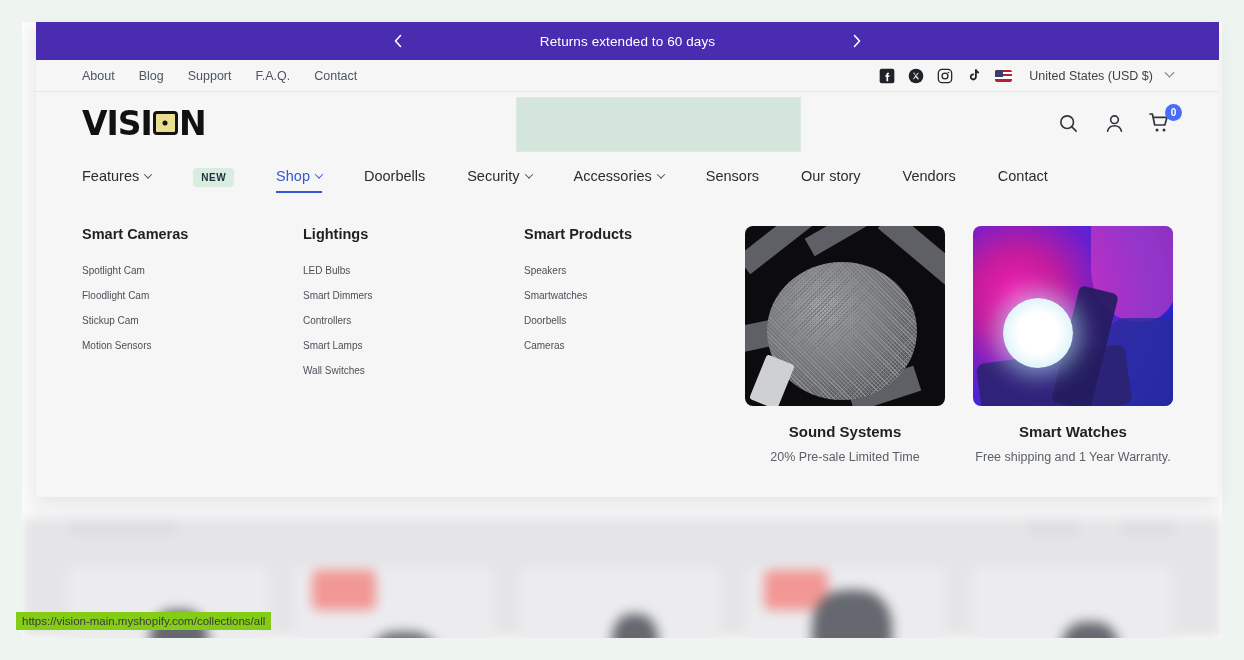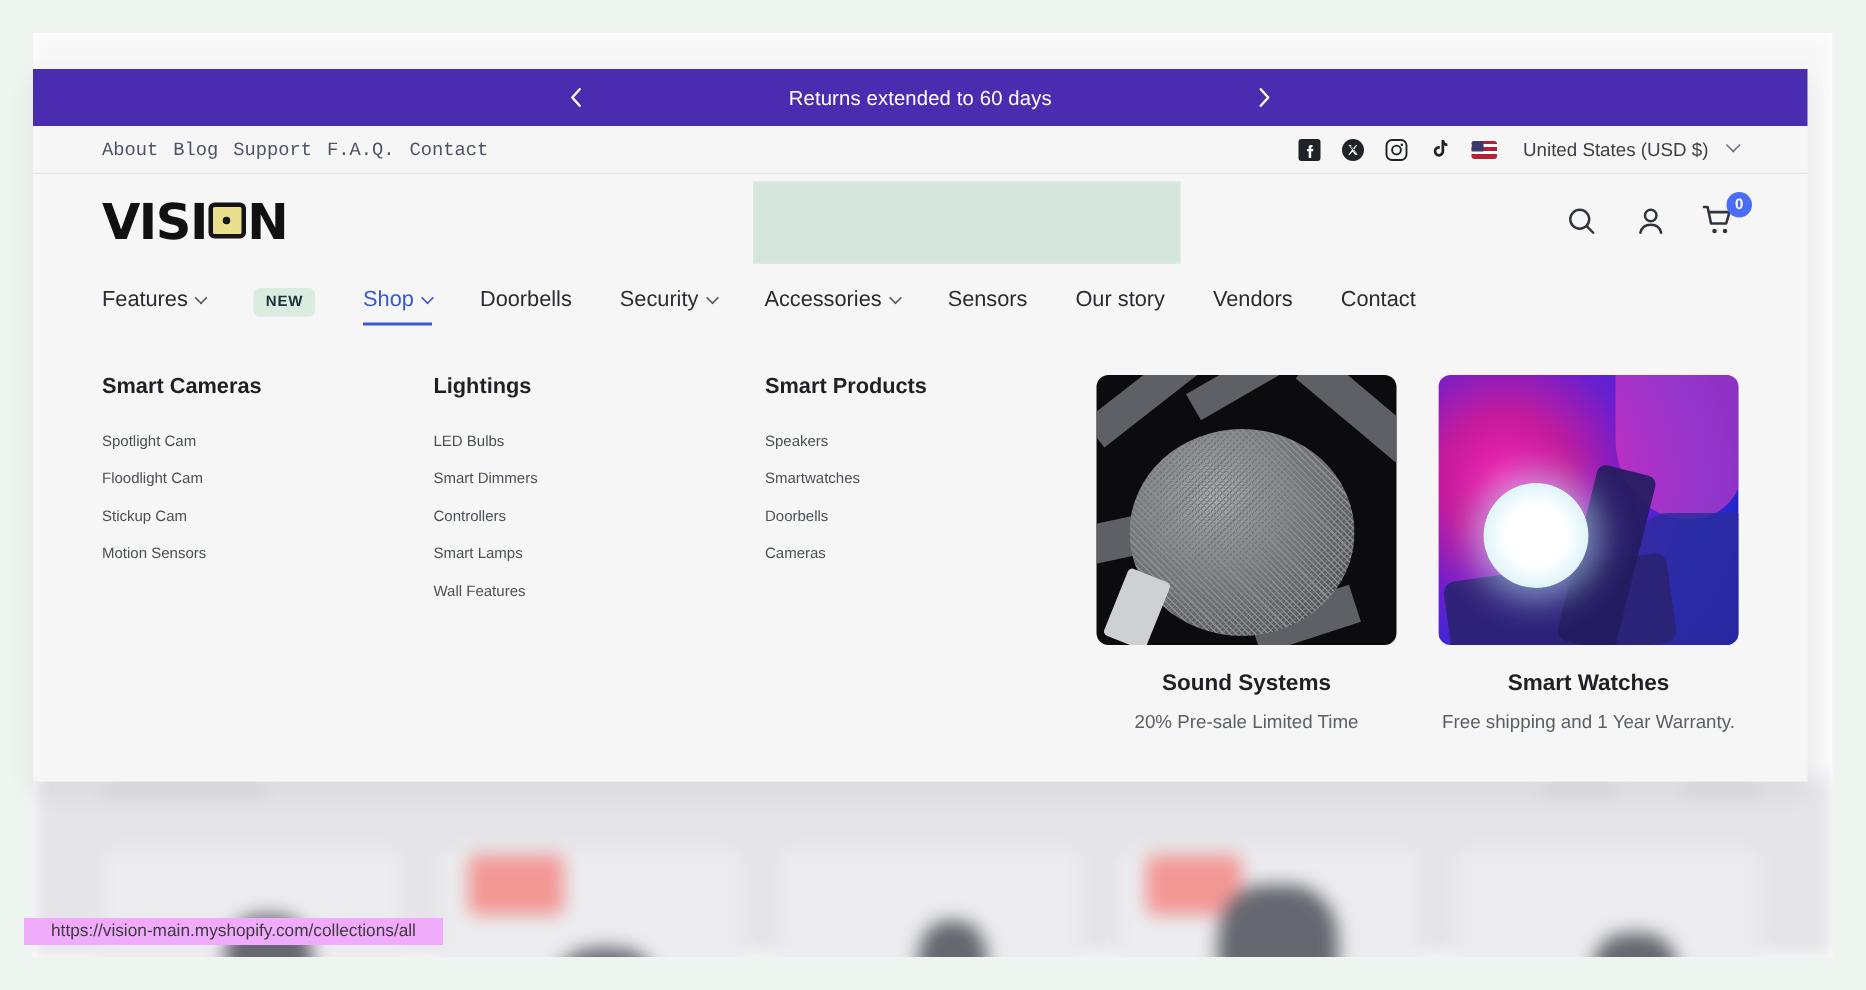--- a/index.html
+++ b/index.html
@@ -25,25 +25,24 @@
   }
   .bg-topband { position:absolute; left:0; top:0; width:100%; height:500px; background:#f7f7f8; }
   .bg-strip { position:absolute; left:0; top:496px; width:100%; height:120px; background:#e4e4e7; }
   .bg-chip { position:absolute; background:#dcdce0; border-radius:4px; }
   .bg-card { position:absolute; top:545px; width:200px; height:110px; background:#ebebee; border-radius:6px; }
   .bg-sale { position:absolute; width:64px; height:40px; background:#f2928f; border-radius:6px; top:548px; }
   .bg-blob { position:absolute; background:#5d6068; border-radius:40% 40% 20% 20%; }
 
   
   .panel {
-    position: absolute; left: 22px; top: 22px;
+    position: absolute; left: 36px; top: 22px;
     width: 1183px; height: 475px;
     background: #f6f6f7;
     box-shadow: 0 6px 18px rgba(0,0,0,.07);
-    margin-top: 24px;
   }
 
   
   .announce {
     position: relative; height: 38px; background: #4a2cb0;
     display: flex; align-items: center; justify-content: center;
   }
   .announce-text { color: #fff; font-size: 13.5px; letter-spacing: .1px; }
   .announce-arrow {
     position: absolute; top: 0; height: 38px; width: 38px;
@@ -51,21 +50,21 @@
     color: #fff; font-size: 15px; cursor: pointer; user-select: none;
   }
   .announce-arrow.prev { left: 343px; }
   .announce-arrow.next { right: 343px; }
 
   
   .utility {
     height: 32px; background: #f6f6f7; border-bottom: 1px solid #e7e7e9;
     display: flex; align-items: center; padding: 0 46px 0 46px;
   }
-  .util-links { display: flex; gap: 10px; font-family: Liberation Mono, monospace; }
+  .util-links { display: flex; gap: 24px; }
   .util-links a { color: #4b5563; font-size: 12.5px; text-decoration: none; cursor: pointer; }
   .util-right { margin-left: auto; display: flex; align-items: center; gap: 13px; }
   .soc { width: 16px; height: 16px; display:block; cursor: pointer; }
   .flag {
     width: 17px; height: 12px; border-radius: 2px; overflow: hidden;
     background: linear-gradient(#b22234 0 18%, #fff 18% 36%, #b22234 36% 54%, #fff 54% 72%, #b22234 72% 100%);
     position: relative; margin-right: 4px;
   }
   .flag::before { content:""; position:absolute; left:0; top:0; width:8px; height:7px; background:#3c3b6e; }
   .locale { font-size: 12.5px; color: #3f3f46; cursor: pointer; }
@@ -92,21 +91,21 @@
   }
 
   
   .green-box {
     position: absolute; left: 480px; top: 75px; width: 285px; height: 55px;
     background: #cfe3d8; opacity: .85; border: 1px solid #d8e8de;
   }
 
   
   .nav {
-    height: 46px; display:flex; align-items:center; padding: 0 46px; gap: 6px;
+    height: 46px; display:flex; align-items:center; padding: 0 46px; gap: 16px;
   }
   .nav-item {
     display:flex; align-items:center; gap:6px; font-size: 14.5px; color:#2b2b31;
     margin-right: 26px; cursor:pointer; position: relative; padding-bottom: 2px;
   }
   .nav-item .ncv { width:6px; height:6px; border-right:1.5px solid #52525b; border-bottom:1.5px solid #52525b; transform: rotate(45deg) translate(-1px,-1px); }
   .nav-item.active { color:#3558d4; }
   .nav-item.active .ncv { border-color:#3558d4; }
   .nav-item.active::after {
     content:""; position:absolute; left:0; right:0; bottom:-7px; height:2px; background:#3558d4;
@@ -153,22 +152,22 @@
     box-shadow: 0 0 22px 8px rgba(190,240,255,.55);
   }
   .img-watch .band1 { position:absolute; left:92px; top:62px; width:40px; height:120px; background:#241c5e; transform: rotate(14deg); border-radius:6px; opacity:.92; }
   .img-watch .band2 { position:absolute; left:6px; top:128px; width:150px; height:60px; background:#2b2270; transform: rotate(-8deg); border-radius:8px; opacity:.9; }
   .img-watch .chin { position:absolute; left:118px; top:0; width:86px; height:96px; background:#e93fc0; opacity:.55; border-radius:0 0 40% 55%; }
   .img-watch .shoulder { position:absolute; left:130px; top:92px; width:78px; height:95px; background:#2a2c9a; opacity:.8; border-radius:30% 10% 0 0; }
 
   
   .statusbar {
     position: absolute; left: 16px; top: 612px;
-    background: #f0abfc; color: #3c3c3c; font-size: 11.5px;
-    padding: 3px 18px; max-width: 400px; white-space: nowrap;
+    background: #84cc16; color: #3c3c3c; font-size: 11.5px;
+    padding: 3px 6px; max-width: 400px; white-space: nowrap;
   }
 </style>
 </head>
 <body>
 
 <div id="root">
 
   <div class="page-bg">
     <div class="bg-blur">
       <div class="bg-topband"></div>
@@ -316,21 +315,21 @@
         <a>Stickup Cam</a>
         <a>Motion Sensors</a>
       </div>
 
       <div class="mm-col">
         <div class="mm-head">Lightings</div>
         <a>LED Bulbs</a>
         <a>Smart Dimmers</a>
         <a>Controllers</a>
         <a>Smart Lamps</a>
-        <a>Wall Features</a>
+        <a>Wall Switches</a>
       </div>
 
       <div class="mm-col">
         <div class="mm-head">Smart Products</div>
         <a>Speakers</a>
         <a>Smartwatches</a>
         <a>Doorbells</a>
         <a>Cameras</a>
       </div>
 

